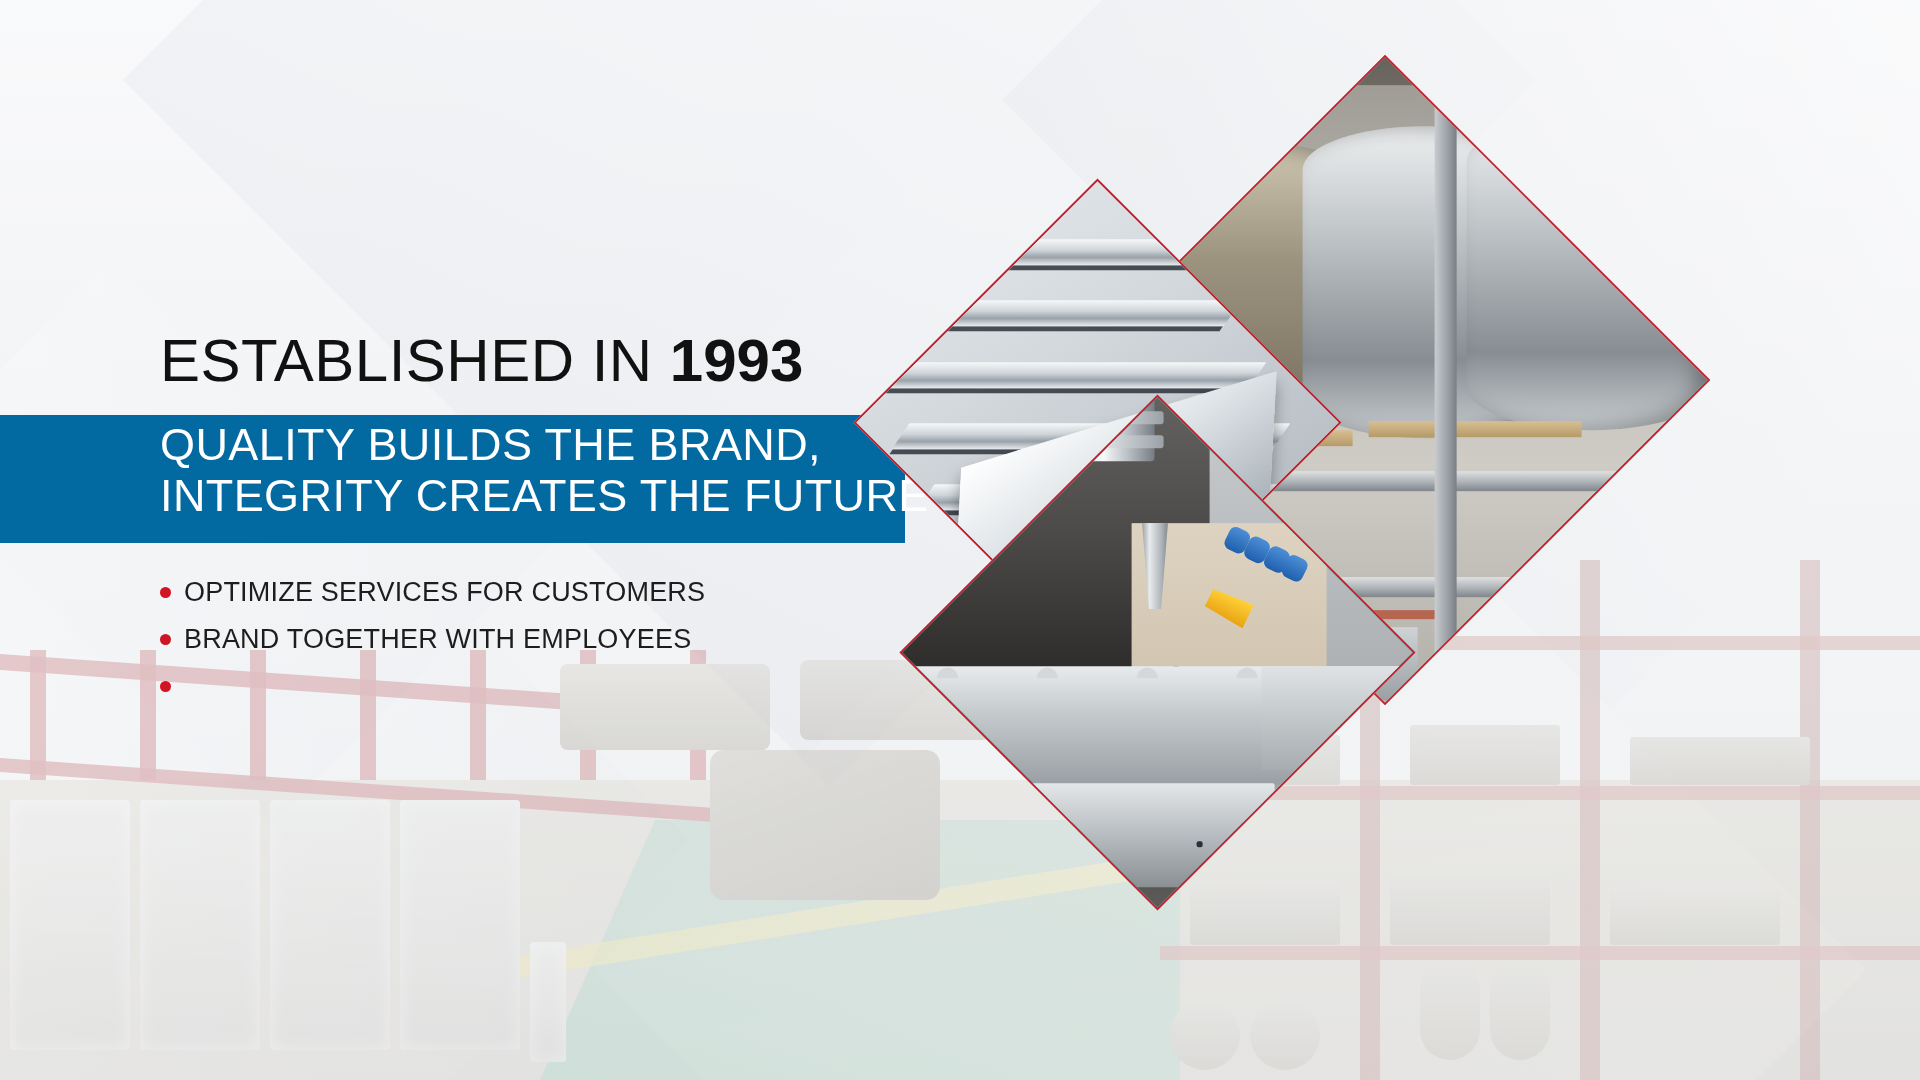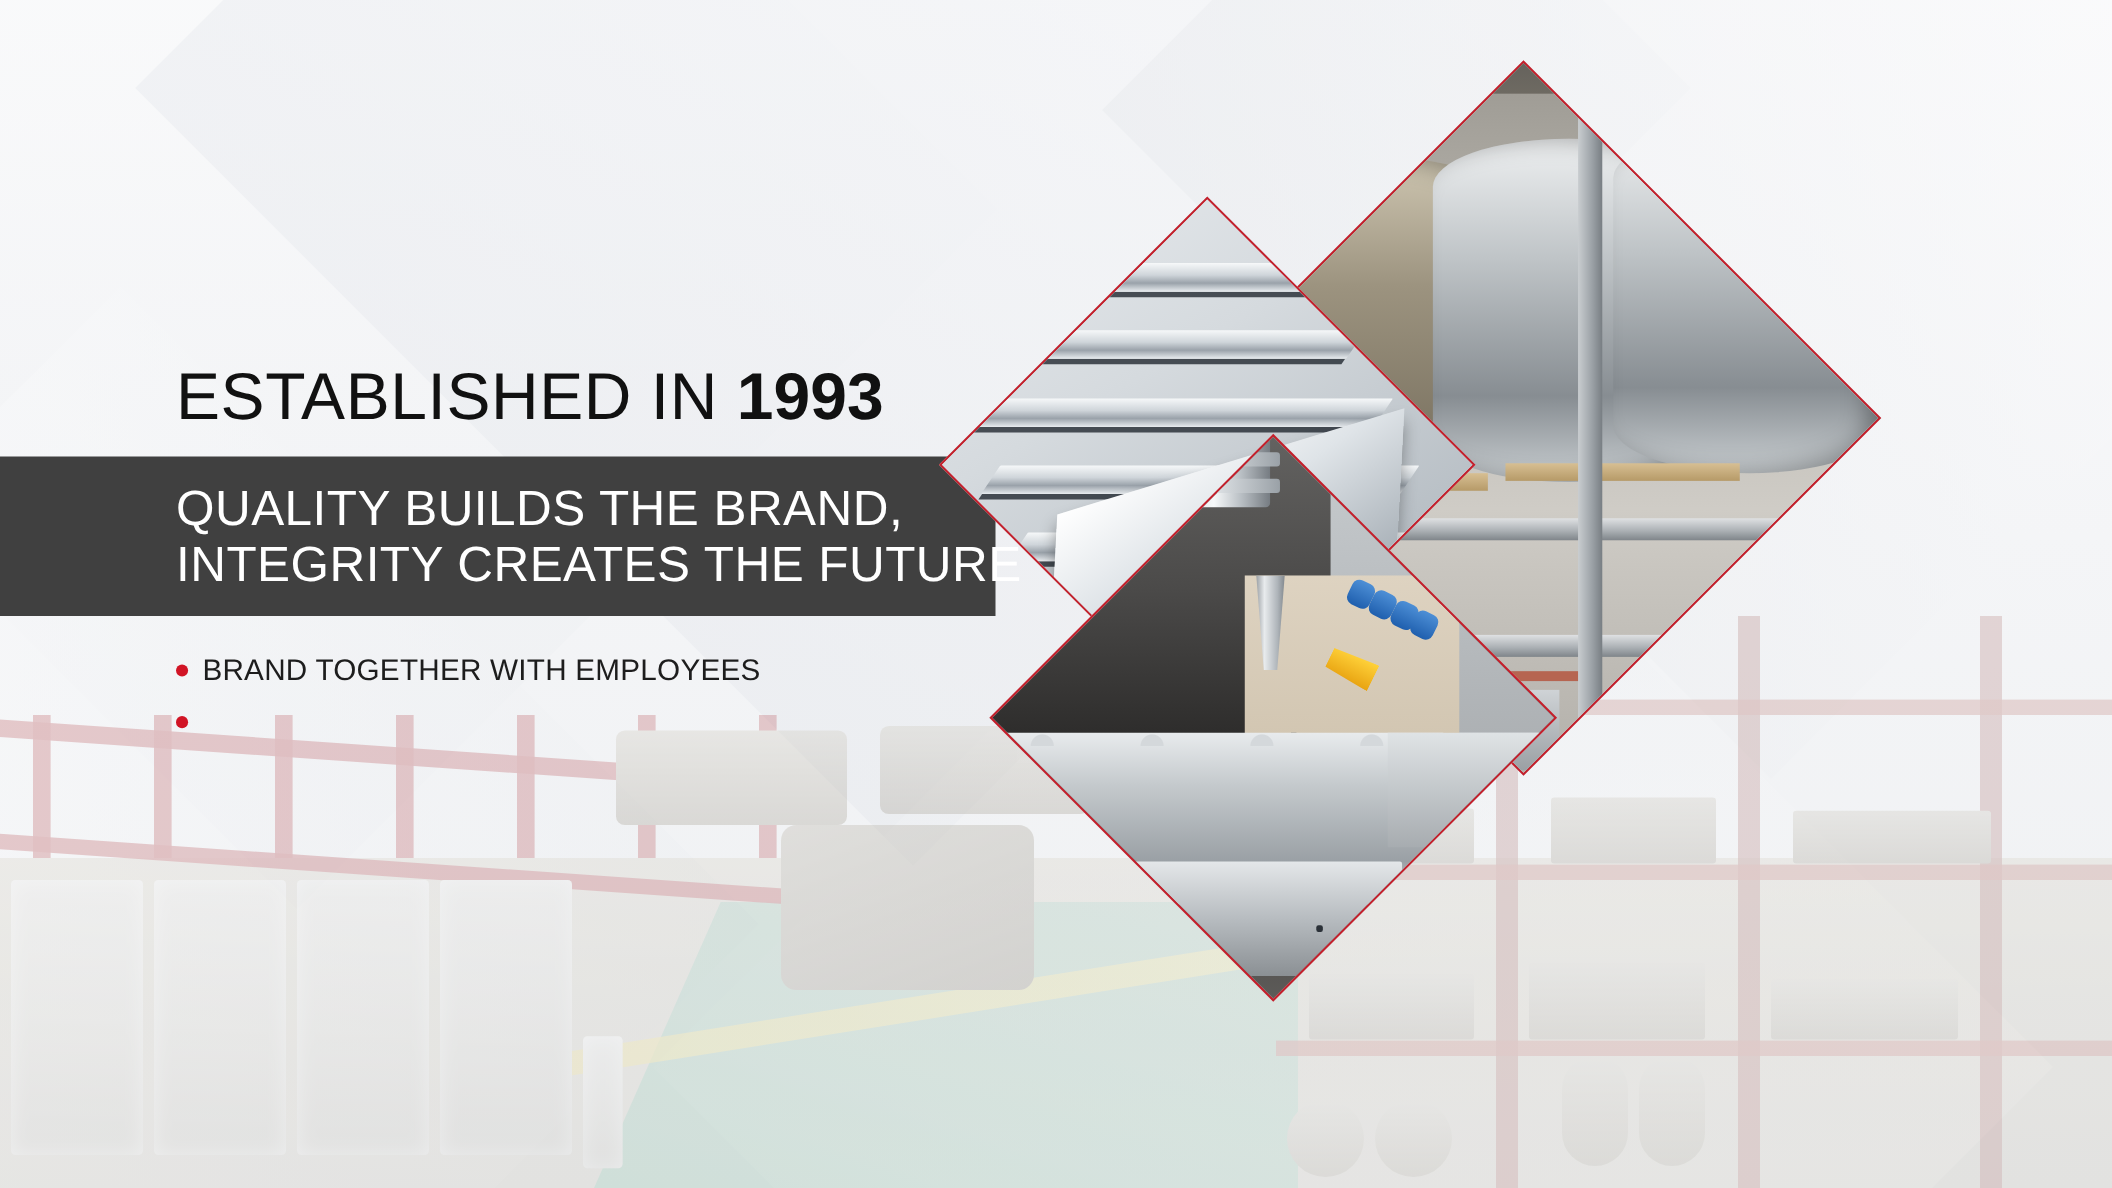--- a/index.html
+++ b/index.html
@@ -106,22 +106,22 @@
     color:#111111;
     font-weight:400;
     white-space:nowrap;
     font-stretch:condensed;
   }
   .headline .year{ font-weight:800; letter-spacing:0px; }
 
   .red-banner{
     margin-top:24px;
     width:905px;
-    background:#404040;
-    padding:21px 0 21px 160px;
+    background:#0369a1;
+    padding:4px 0 21px 160px;
   }
   .red-banner .rb-line{
     color:#ffffff;
     font-size:45px;
     line-height:1.14;
     letter-spacing:.4px;
     font-weight:400;
     white-space:nowrap;
   }
 
@@ -387,20 +387,24 @@
     <div class="headline"><span>ESTABLISHED IN </span><span class="year">1993</span></div>
 
     <div class="red-banner">
       <div class="rb-line">QUALITY BUILDS THE BRAND,</div>
       <div class="rb-line">INTEGRITY CREATES THE FUTURE</div>
     </div>
 
     <ul class="bullets" style="list-style:none;">
       <li class="bullet">
         <span class="dot"></span>
+        <span class="btext">OPTIMIZE SERVICES FOR CUSTOMERS</span>
+      </li>
+      <li class="bullet">
+        <span class="dot"></span>
         <span class="btext">BRAND TOGETHER WITH EMPLOYEES</span>
       </li>
       <li class="bullet">
         <span class="dot"></span>
       </li>
     </ul>
   </div>
 
   <div class="collage">
 

